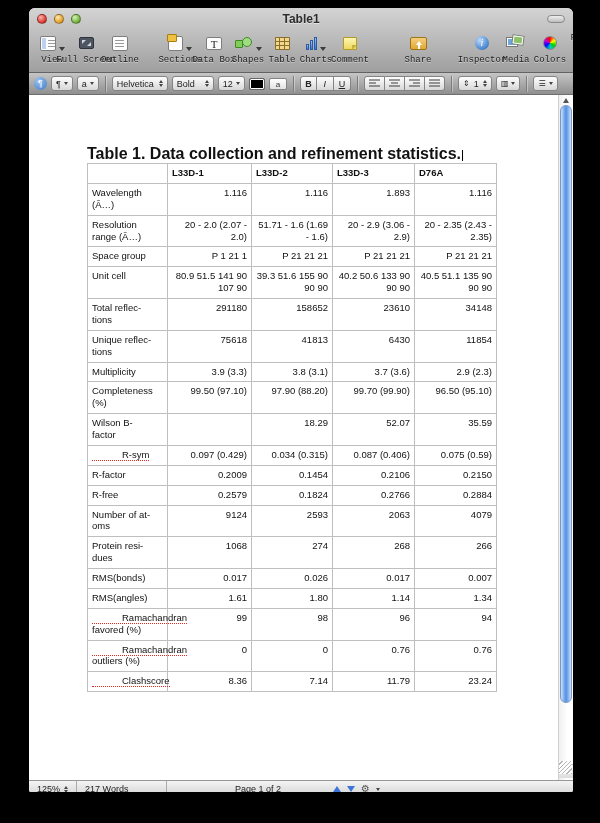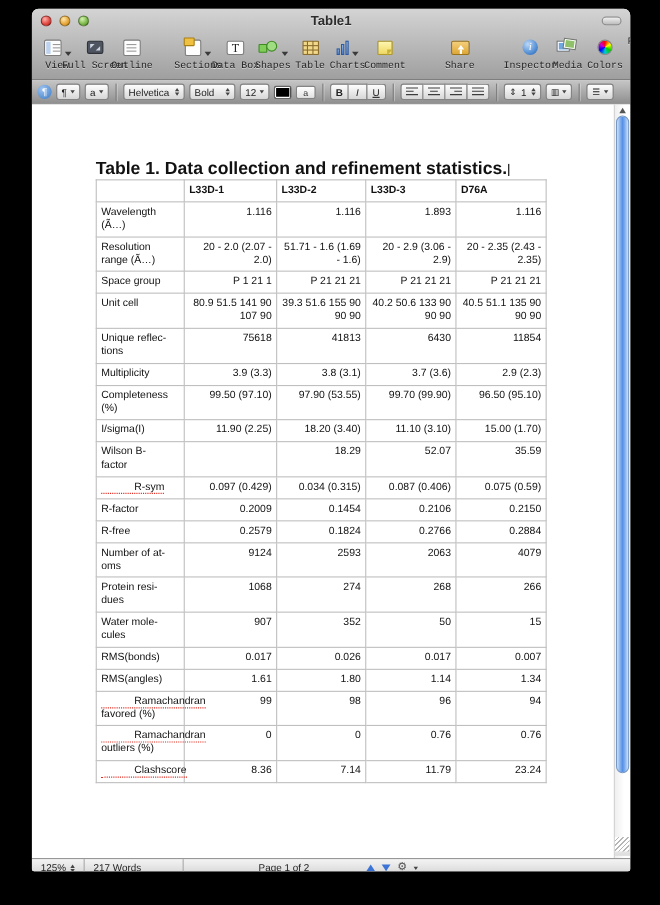--- a/index.html
+++ b/index.html
@@ -375,48 +375,49 @@
                 <td class="val">P 21 21 21</td>
               </tr>
               <tr>
                 <td class="rlabel">Unit cell</td>
                 <td class="val">80.9 51.5 141 90 107 90</td>
                 <td class="val">39.3 51.6 155 90 90 90</td>
                 <td class="val">40.2 50.6 133 90 90 90</td>
                 <td class="val">40.5 51.1 135 90 90 90</td>
               </tr>
               <tr>
+                <td class="rlabel">Total reflec-
+tions</td>
+                <td class="val">291180</td>
+                <td class="val">158652</td>
+                <td class="val">23610</td>
+                <td class="val">34148</td>
+              </tr>
+              <tr>
                 <td class="rlabel">Unique reflec-
 tions</td>
                 <td class="val">75618</td>
                 <td class="val">41813</td>
                 <td class="val">6430</td>
                 <td class="val">11854</td>
               </tr>
               <tr>
                 <td class="rlabel">Multiplicity</td>
                 <td class="val">3.9 (3.3)</td>
                 <td class="val">3.8 (3.1)</td>
                 <td class="val">3.7 (3.6)</td>
                 <td class="val">2.9 (2.3)</td>
               </tr>
               <tr>
                 <td class="rlabel">Completeness
 (%)</td>
                 <td class="val">99.50 (97.10)</td>
-                <td class="val">97.90 (53.55)</td>
+                <td class="val">97.90 (88.20)</td>
                 <td class="val">99.70 (99.90)</td>
                 <td class="val">96.50 (95.10)</td>
-              </tr>
-              <tr>
-                <td class="rlabel">I/sigma(I)</td>
-                <td class="val">11.90 (2.25)</td>
-                <td class="val">18.20 (3.40)</td>
-                <td class="val">11.10 (3.10)</td>
-                <td class="val">15.00 (1.70)</td>
               </tr>
               <tr>
                 <td class="rlabel">Wilson B-
 factor</td>
                 <td class="val"></td>
                 <td class="val">18.29</td>
                 <td class="val">52.07</td>
                 <td class="val">35.59</td>
               </tr>
               <tr>
@@ -448,28 +449,20 @@
                 <td class="val">2063</td>
                 <td class="val">4079</td>
               </tr>
               <tr>
                 <td class="rlabel">Protein resi-
 dues</td>
                 <td class="val">1068</td>
                 <td class="val">274</td>
                 <td class="val">268</td>
                 <td class="val">266</td>
-              </tr>
-              <tr>
-                <td class="rlabel">Water mole-
-cules</td>
-                <td class="val">907</td>
-                <td class="val">352</td>
-                <td class="val">50</td>
-                <td class="val">15</td>
               </tr>
               <tr>
                 <td class="rlabel">RMS(bonds)</td>
                 <td class="val">0.017</td>
                 <td class="val">0.026</td>
                 <td class="val">0.017</td>
                 <td class="val">0.007</td>
               </tr>
               <tr>
                 <td class="rlabel">RMS(angles)</td>

